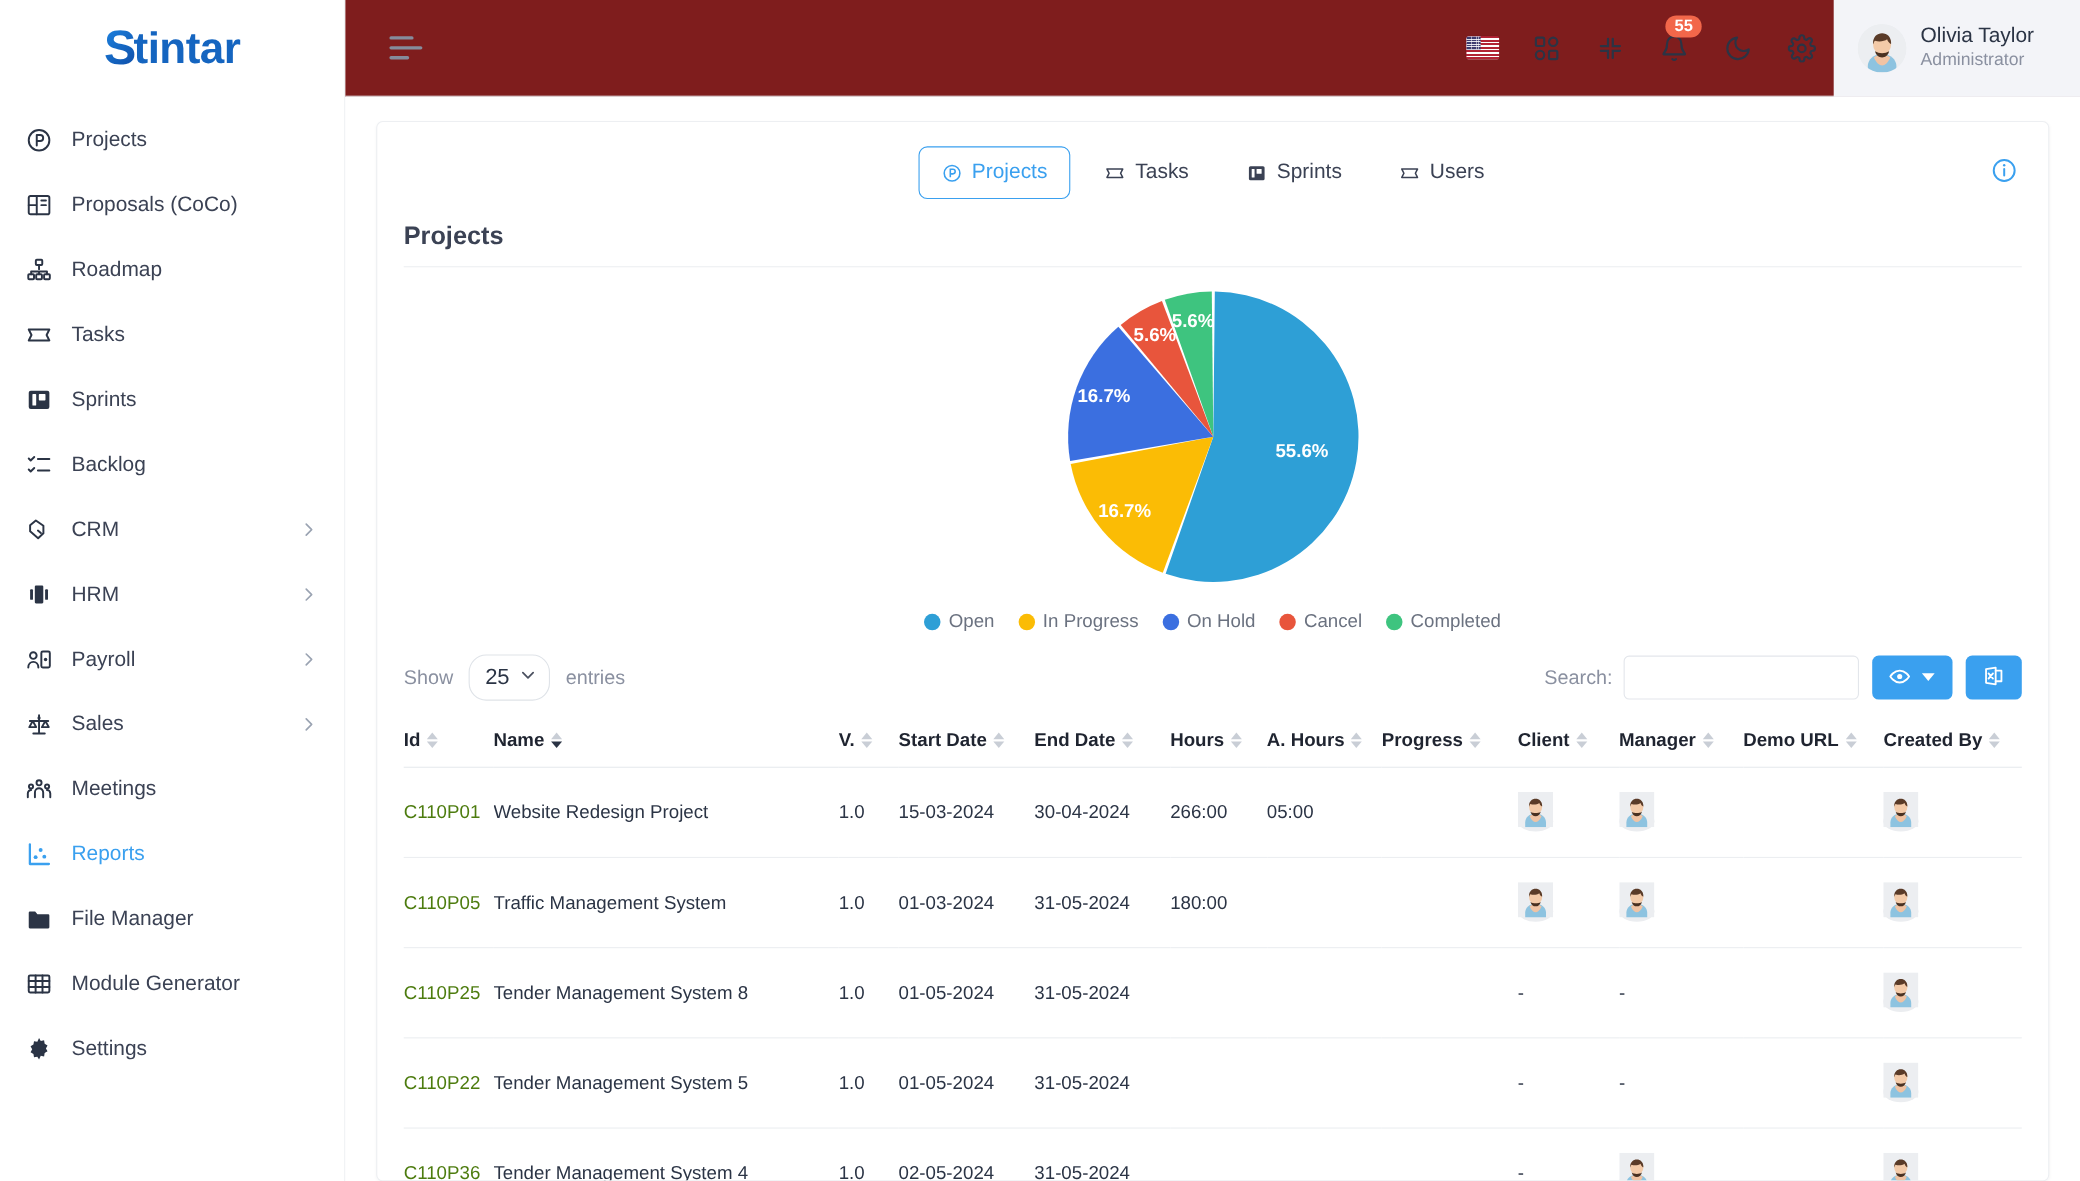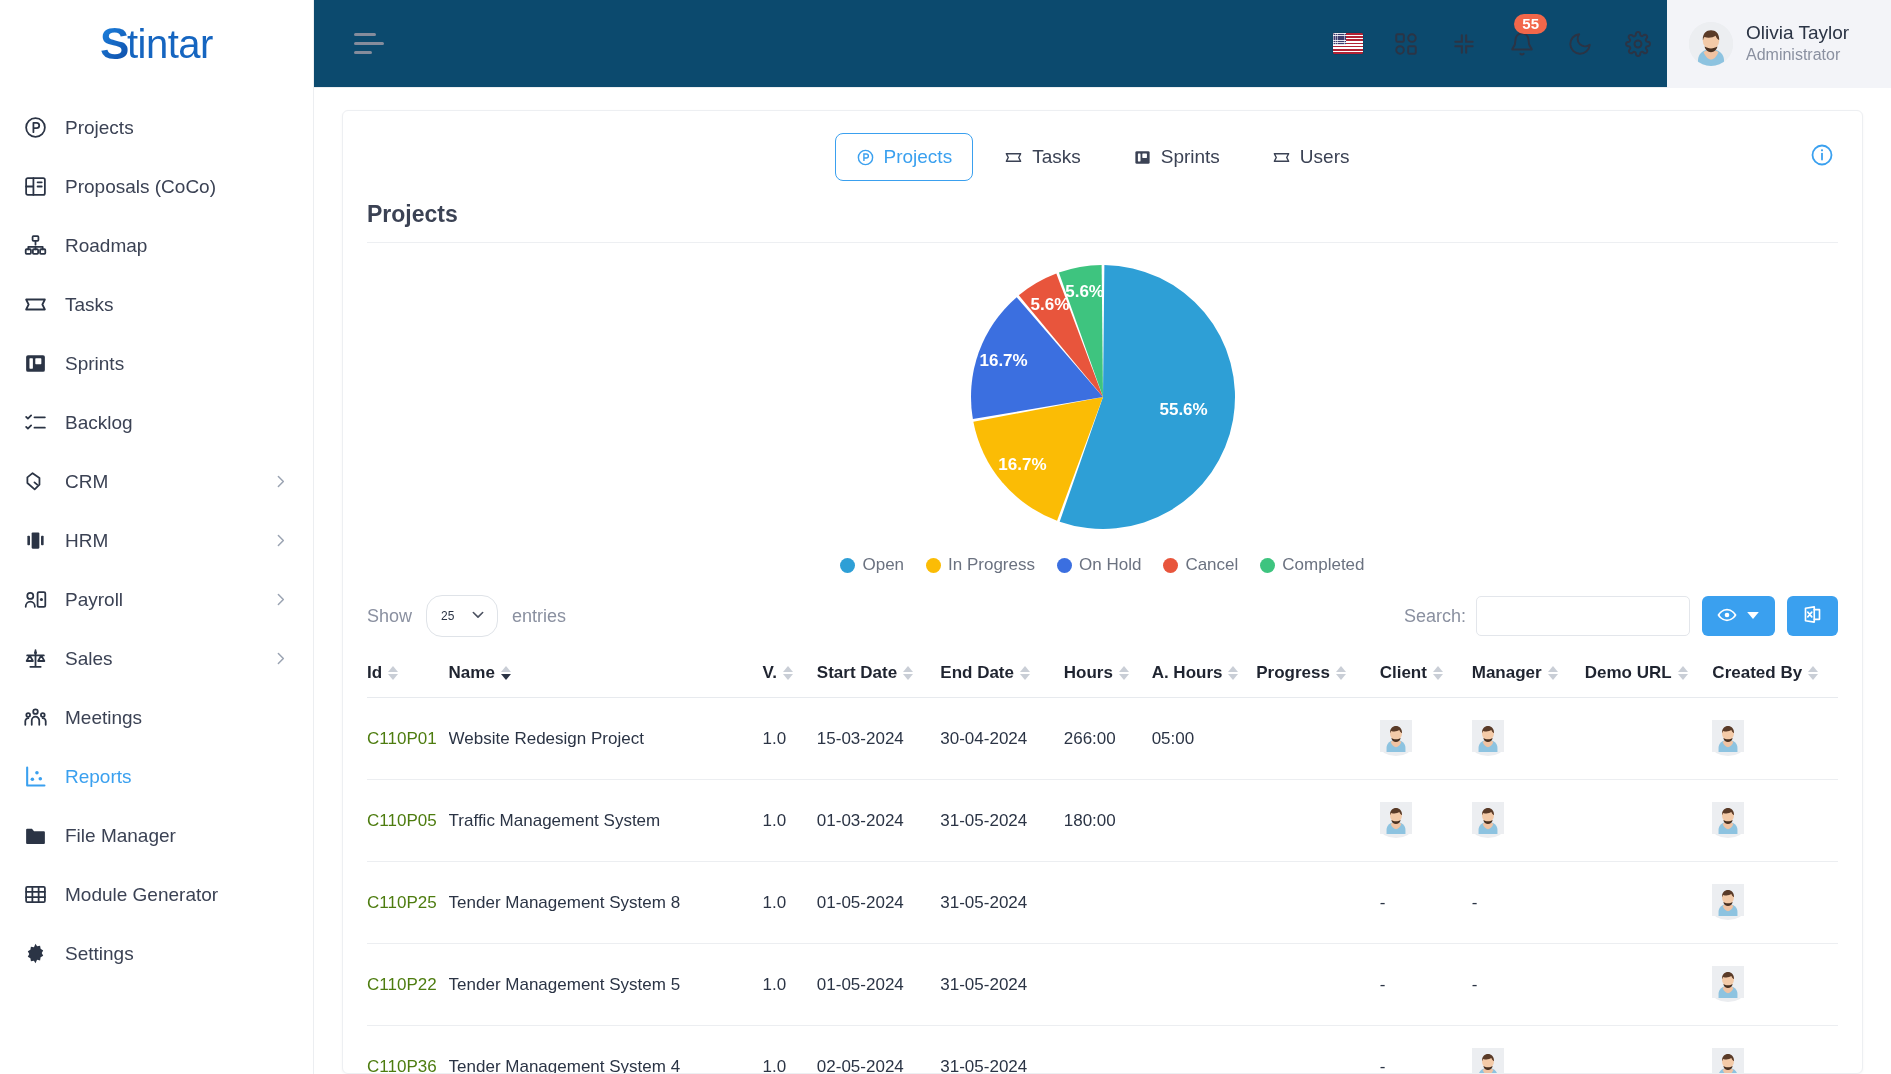--- a/index.html
+++ b/index.html
@@ -29,21 +29,21 @@
     color: #1565c0;
     display: flex; align-items: center;
   }
   .logo-s {
     font-size: 44px; font-weight: 800;
     background: linear-gradient(135deg,#1e88e5 0%, #0d47a1 100%);
     -webkit-background-clip: text; background-clip: text;
     color: transparent;
     margin-right: -2px;
   }
-  .logo-rest { color: #1565c0; font-weight: 400; }
+  .logo-rest { color: #1565c0; font-weight: 700; }
 
   .nav { padding-top: 10px; display: flex; flex-direction: column; }
   .nav-item {
     display: flex; align-items: center;
     height: 59px;
     padding: 0 24px 0 22px;
     color: #3b4254;
     font-size: 19px;
     cursor: pointer;
     position: relative;
@@ -64,21 +64,21 @@
     display: flex; align-items: center;
   }
 
   
   .main { flex: 1; display: flex; flex-direction: column; min-width: 0; background: #ffffff; }
 
   .topbar {
     height: 88px;
     display: flex; align-items: center;
     border-bottom: 1px solid #eceef1;
-    background: #0c4a6e;
+    background: #7f1d1d;
     flex-shrink: 0;
   }
   .hamburger {
     margin-left: 40px;
     width: 34px; height: 26px;
     display: flex; flex-direction: column; justify-content: center; gap: 6px;
     cursor: pointer;
   }
   .hamburger span { display:block; height: 3px; border-radius: 2px; background: #858c9c; }
   .hamburger span:nth-child(1) { width: 22px; }
@@ -202,21 +202,21 @@
   .table-controls {
     display: flex; align-items: center;
     padding: 16px 24px 12px 24px;
   }
   .show-entries { display: flex; align-items: center; gap: 14px; font-size: 18px; color: #8a90a0; }
   .select-box {
     position: relative;
     display: flex; align-items: center;
     border: 1px solid #dfe3e8; border-radius: 16px;
     height: 42px; padding: 0 36px 0 14px;
-    font-size: 12px; color: #2b3445;
+    font-size: 20px; color: #2b3445;
     background: #fff; cursor: pointer;
     min-width: 72px;
   }
   .select-box .chev {
     position: absolute; right: 11px; top: 50%; transform: translateY(-50%);
     color: #4b5160;
   }
   .controls-right { margin-left: auto; display: flex; align-items: center; gap: 12px; }
   .search-group { display: flex; align-items: center; gap: 10px; font-size: 18px; color: #8a90a0; }
   .search-input {

